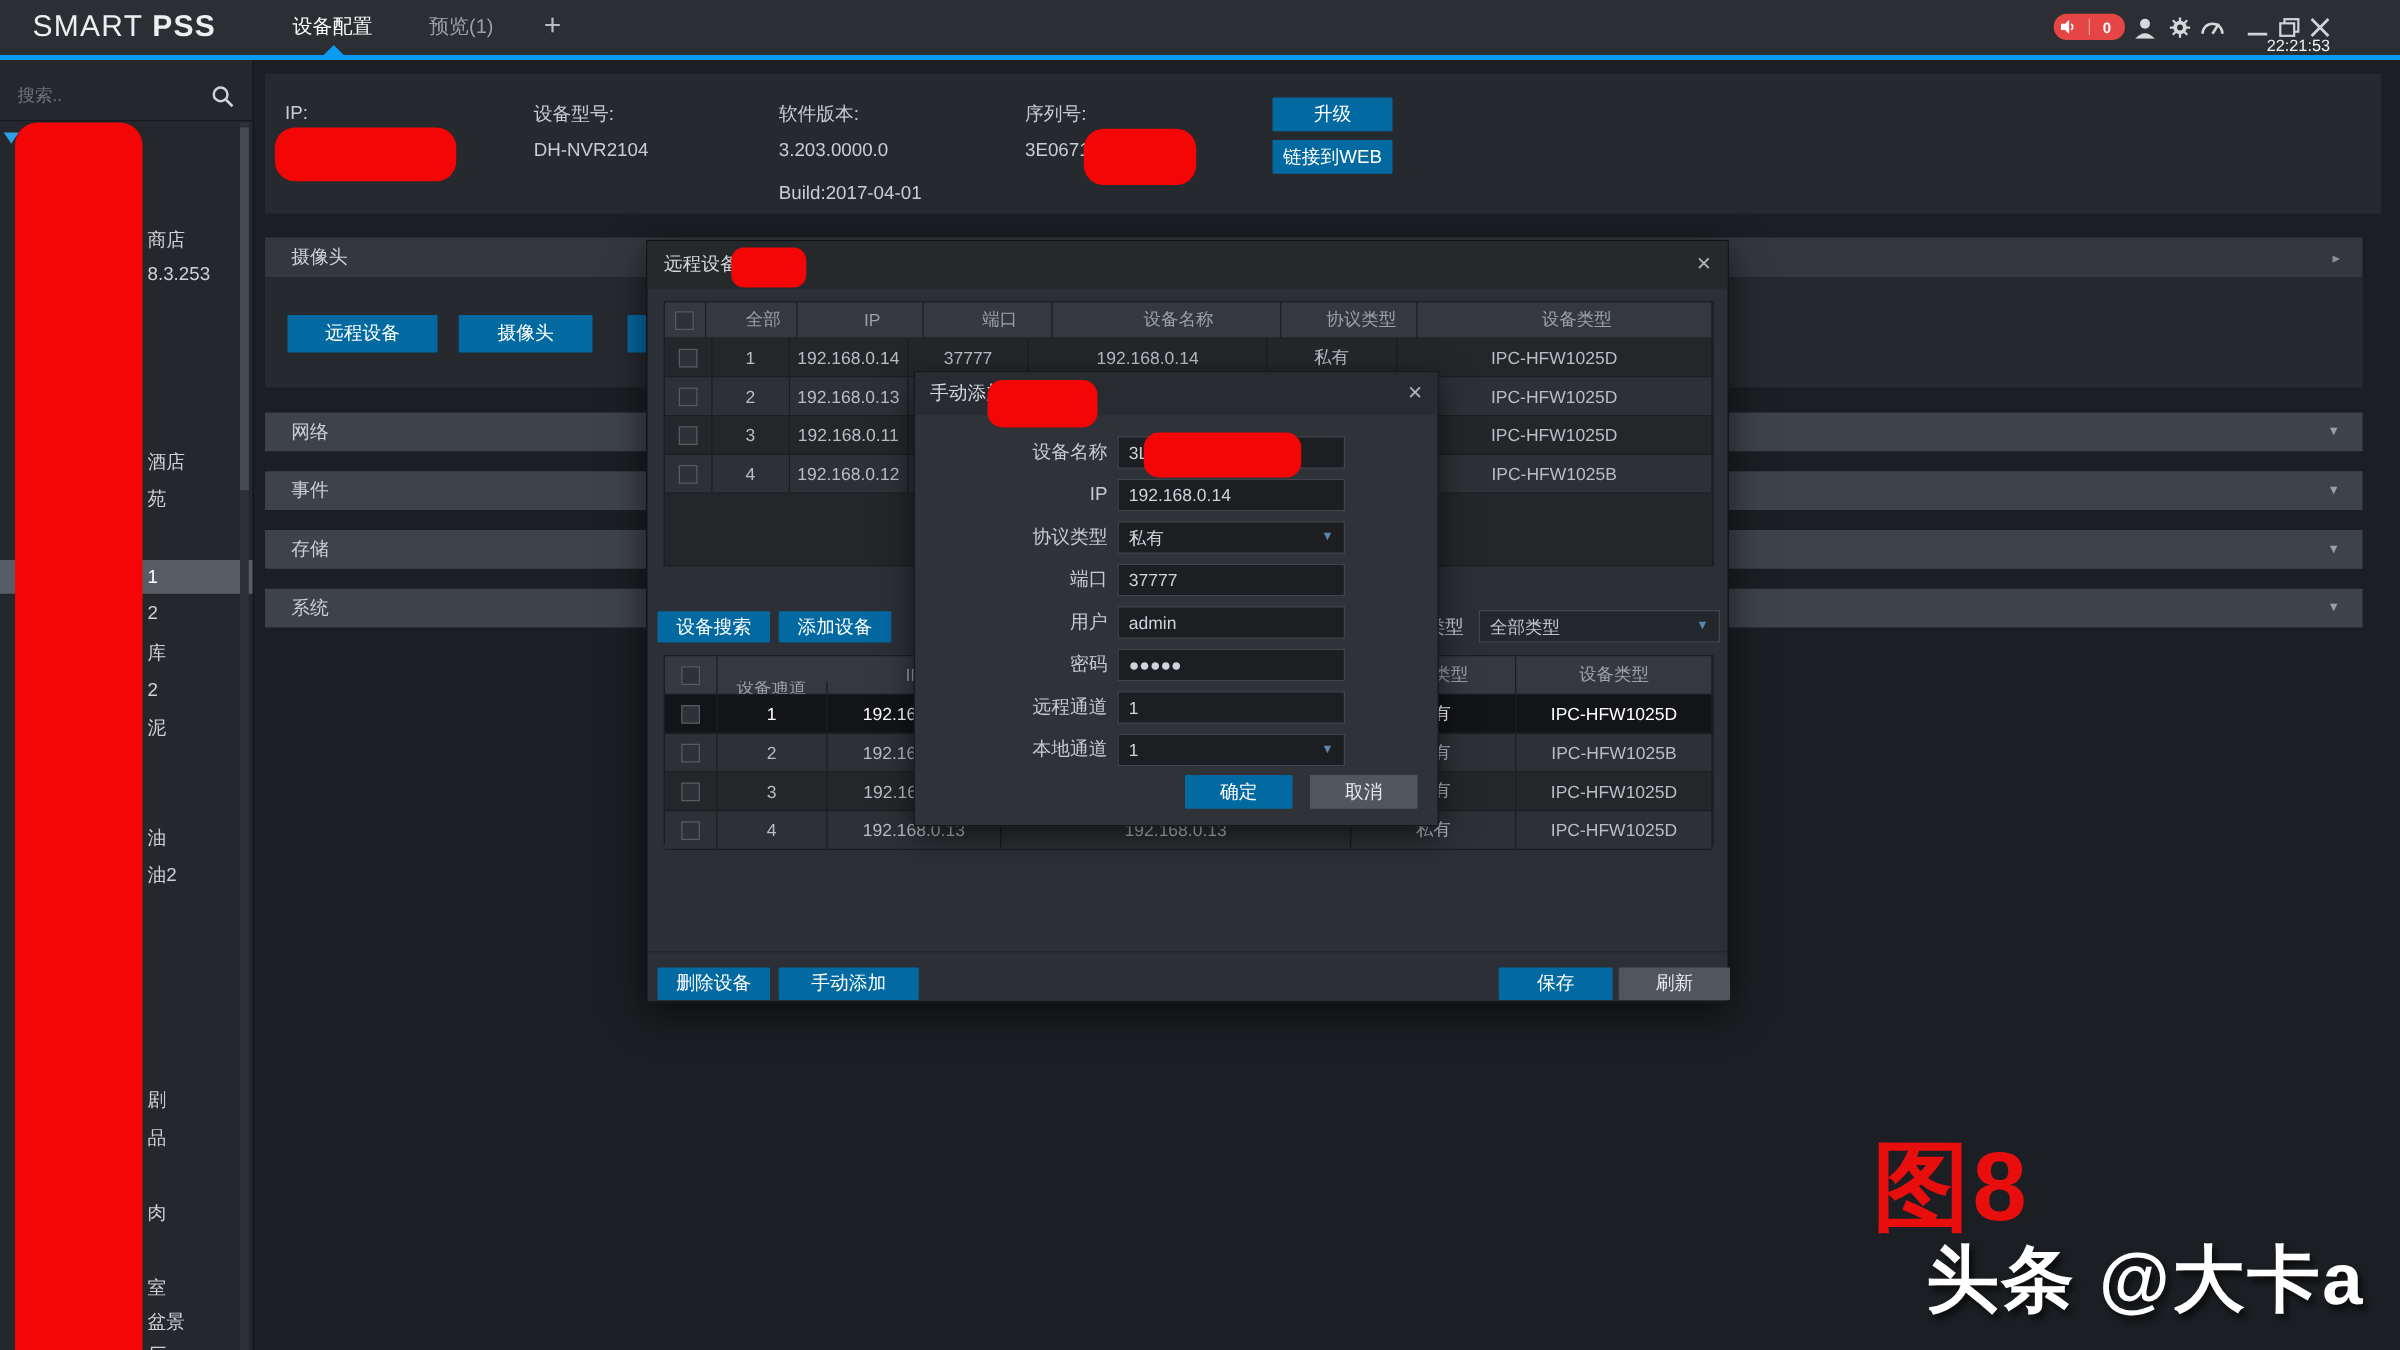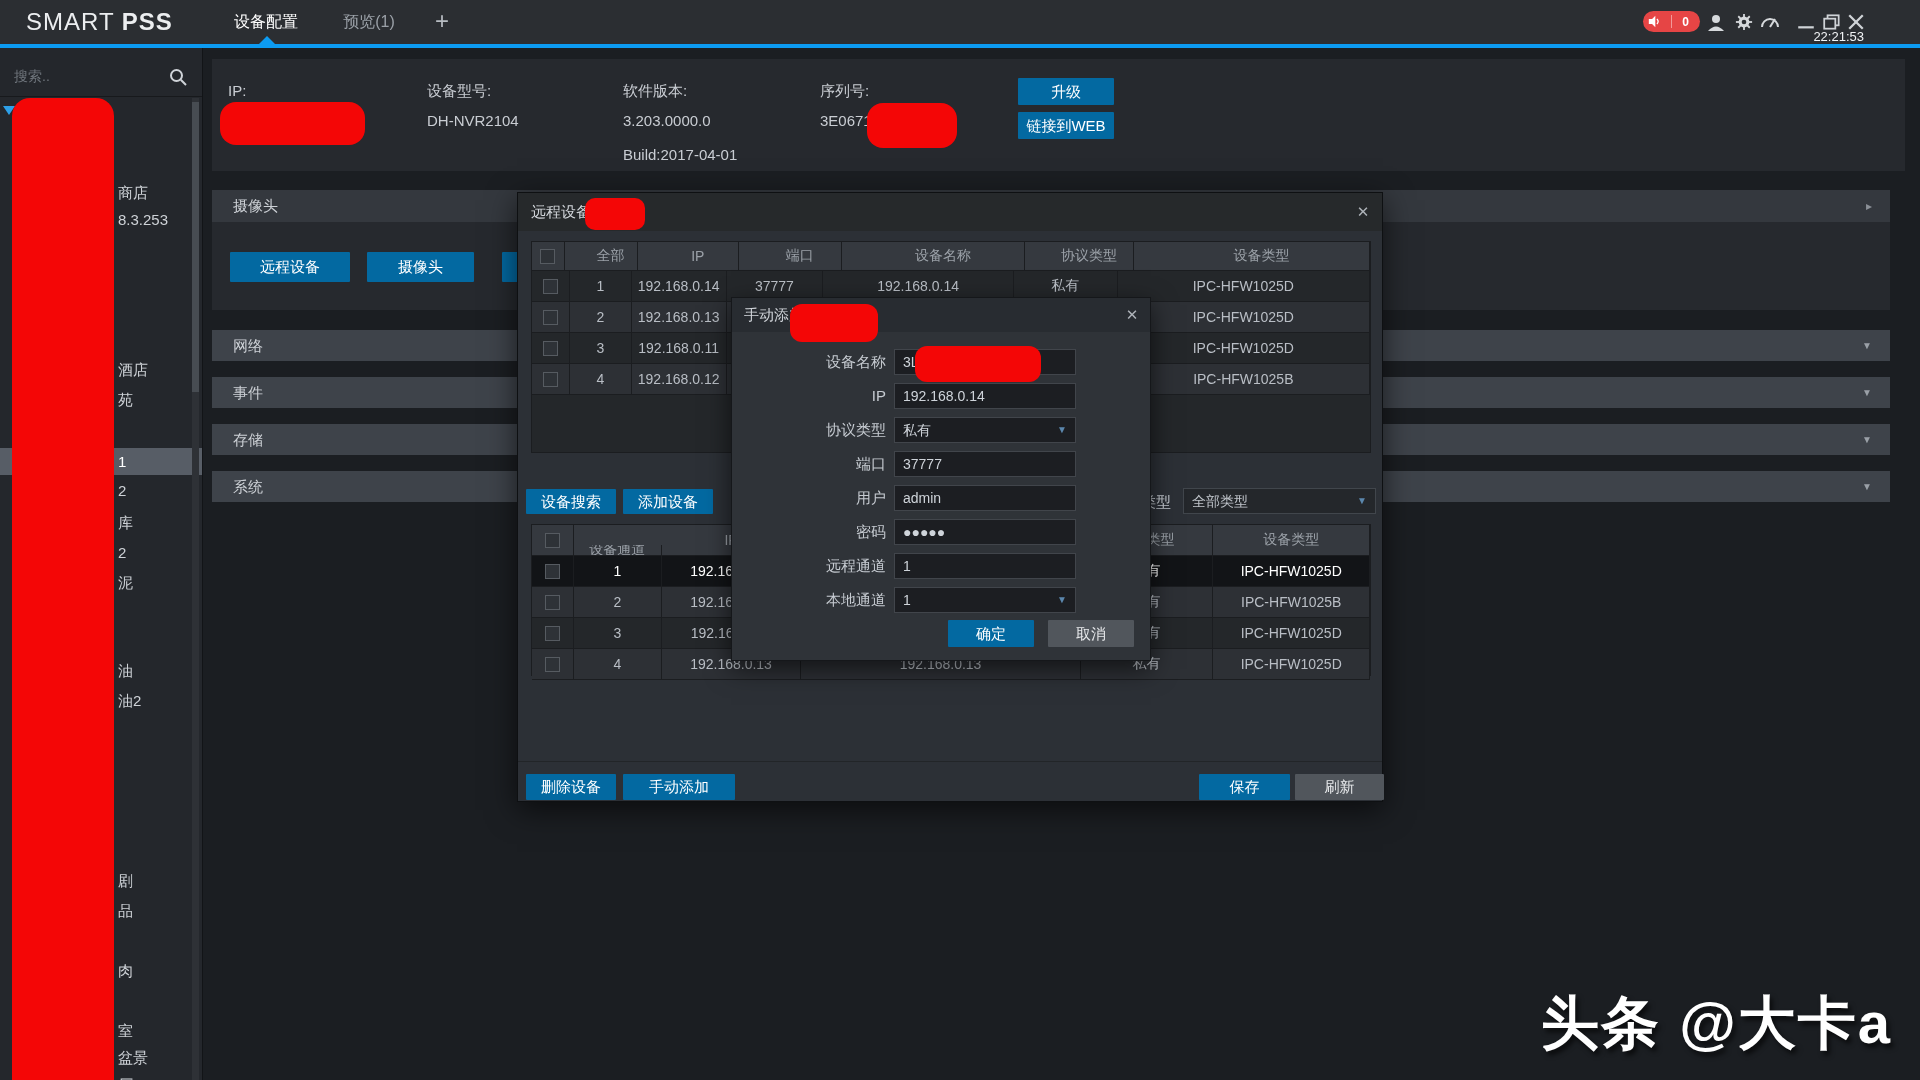--- a/index.html
+++ b/index.html
@@ -419,15 +419,16 @@
     <div id="md-cancel-btn" class="gray-btn abs">取消</div>
   </div>
 
   <div id="redact-sidebar" class="redact abs"></div>
   <div id="redact-ip" class="redact abs"></div>
   <div id="redact-serial" class="redact abs"></div>
   <div id="redact-rd-title" class="redact abs"></div>
   <div id="redact-md-title" class="redact abs"></div>
   <div id="redact-devname" class="redact abs"></div>
 
+  <div id="wm-figure" class="abs">图8</div>
   <div id="wm-credit" class="abs">头条 @大卡a</div>
 
 </div>
 
 </body></html>

